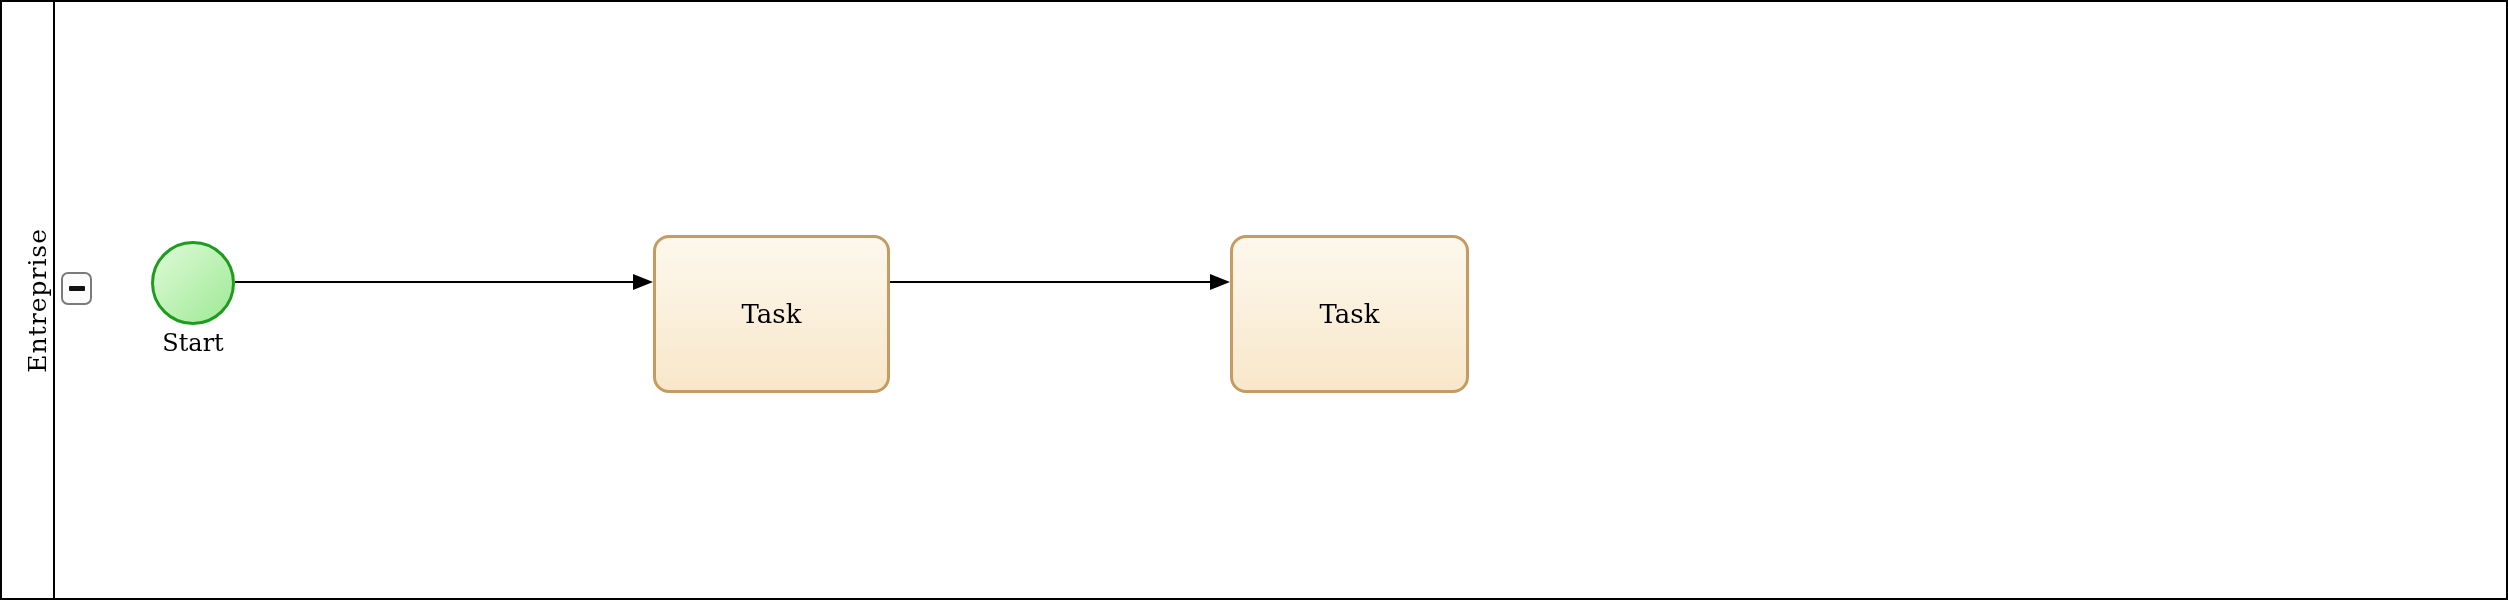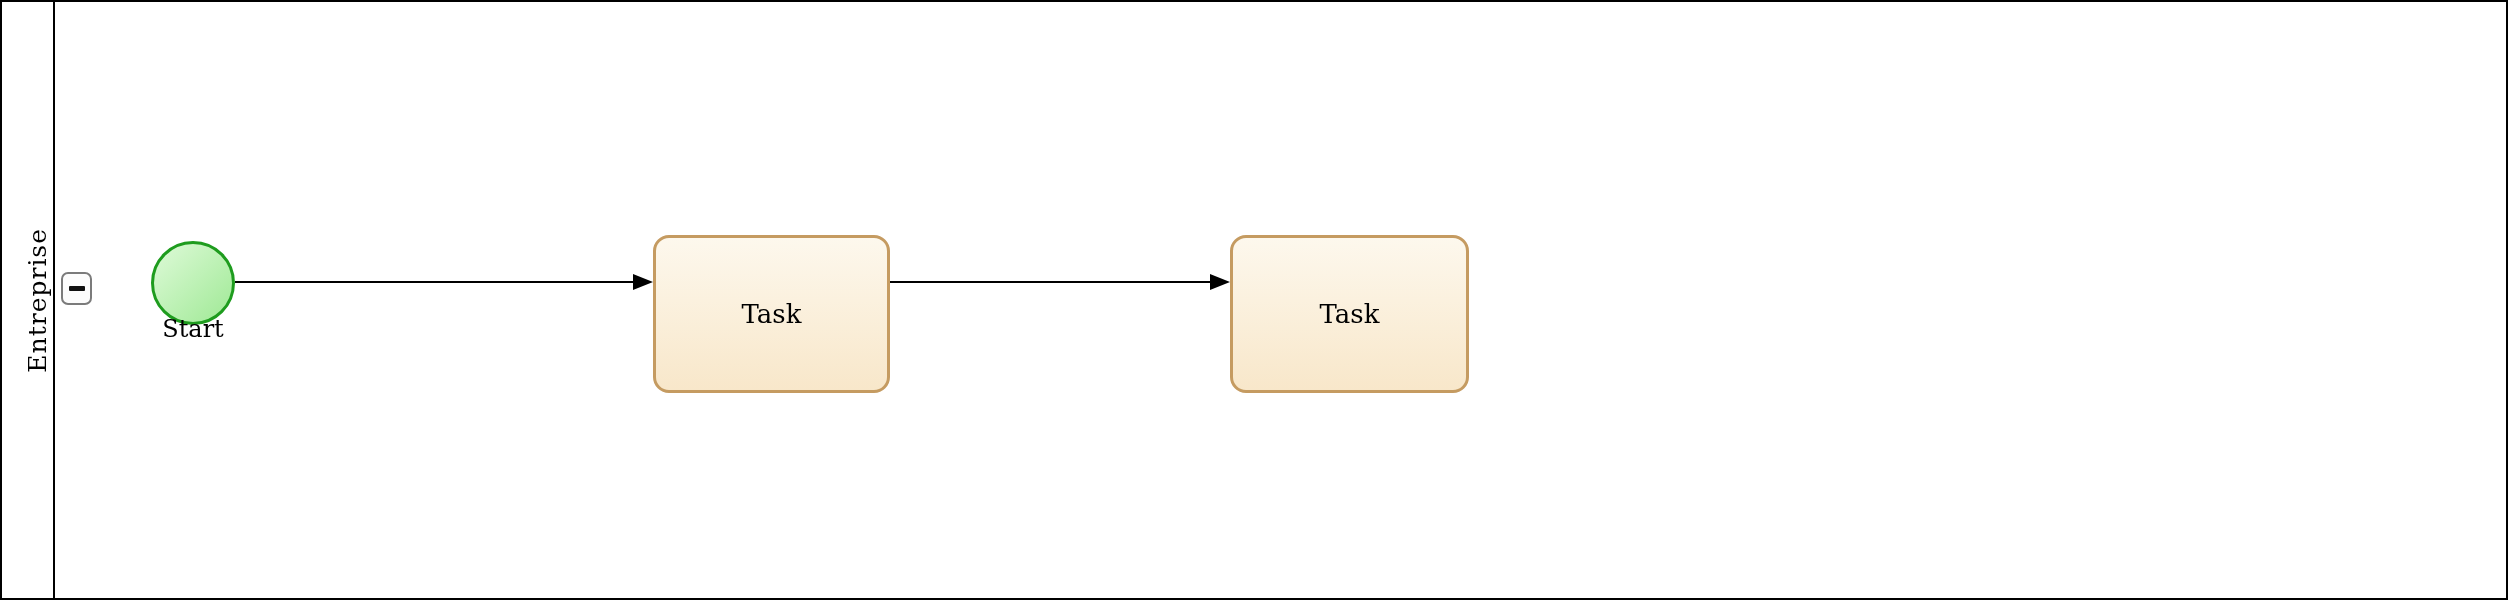--- a/index.html
+++ b/index.html
@@ -73,21 +73,21 @@
   .start-event {
     position: absolute;
     left: 149px; top: 239px;
     width: 84px; height: 84px;
     border-radius: 50%;
     border: 3px solid var(--start_border);
     background: linear-gradient(135deg, var(--start_fill_top) 0%, var(--start_fill_bottom) 100%);
   }
   .start-label {
     position: absolute;
-    left: 121px; top: 313px;
+    left: 121px; top: 327px;
     width: 140px;
     text-align: center;
     font-size: 24px;
   }
 
   
   .task {
     position: absolute;
     top: 201px;
     height: 158px;

